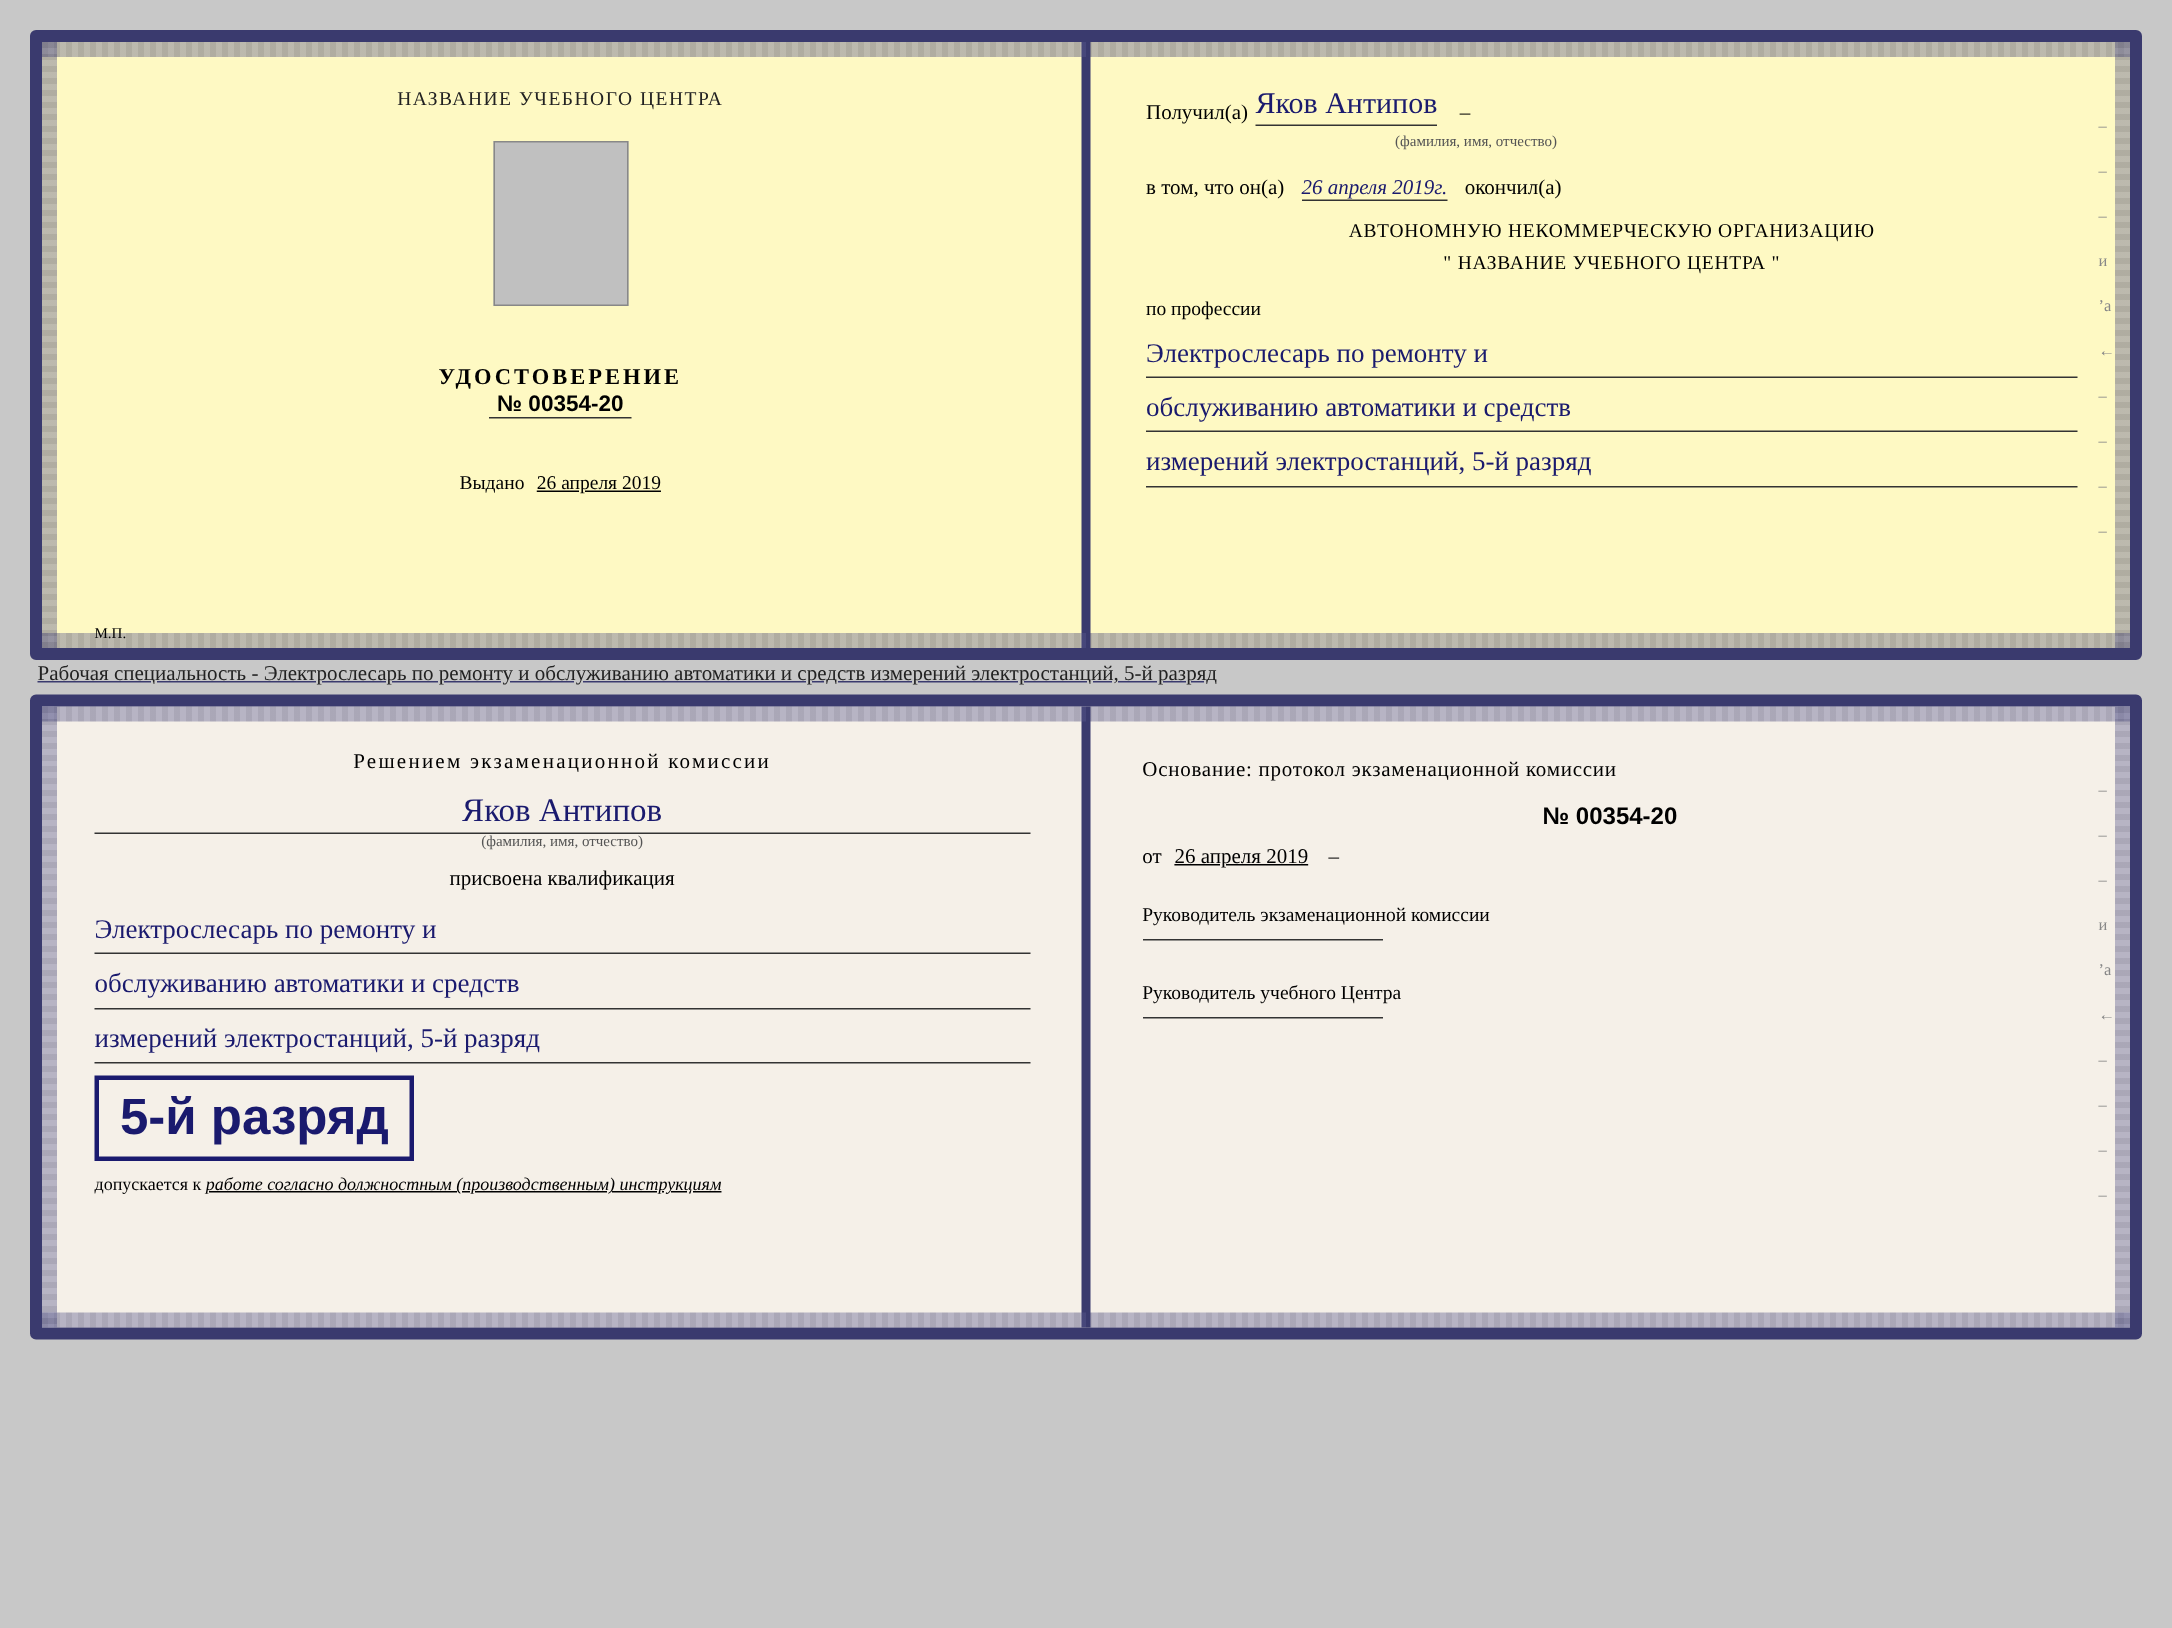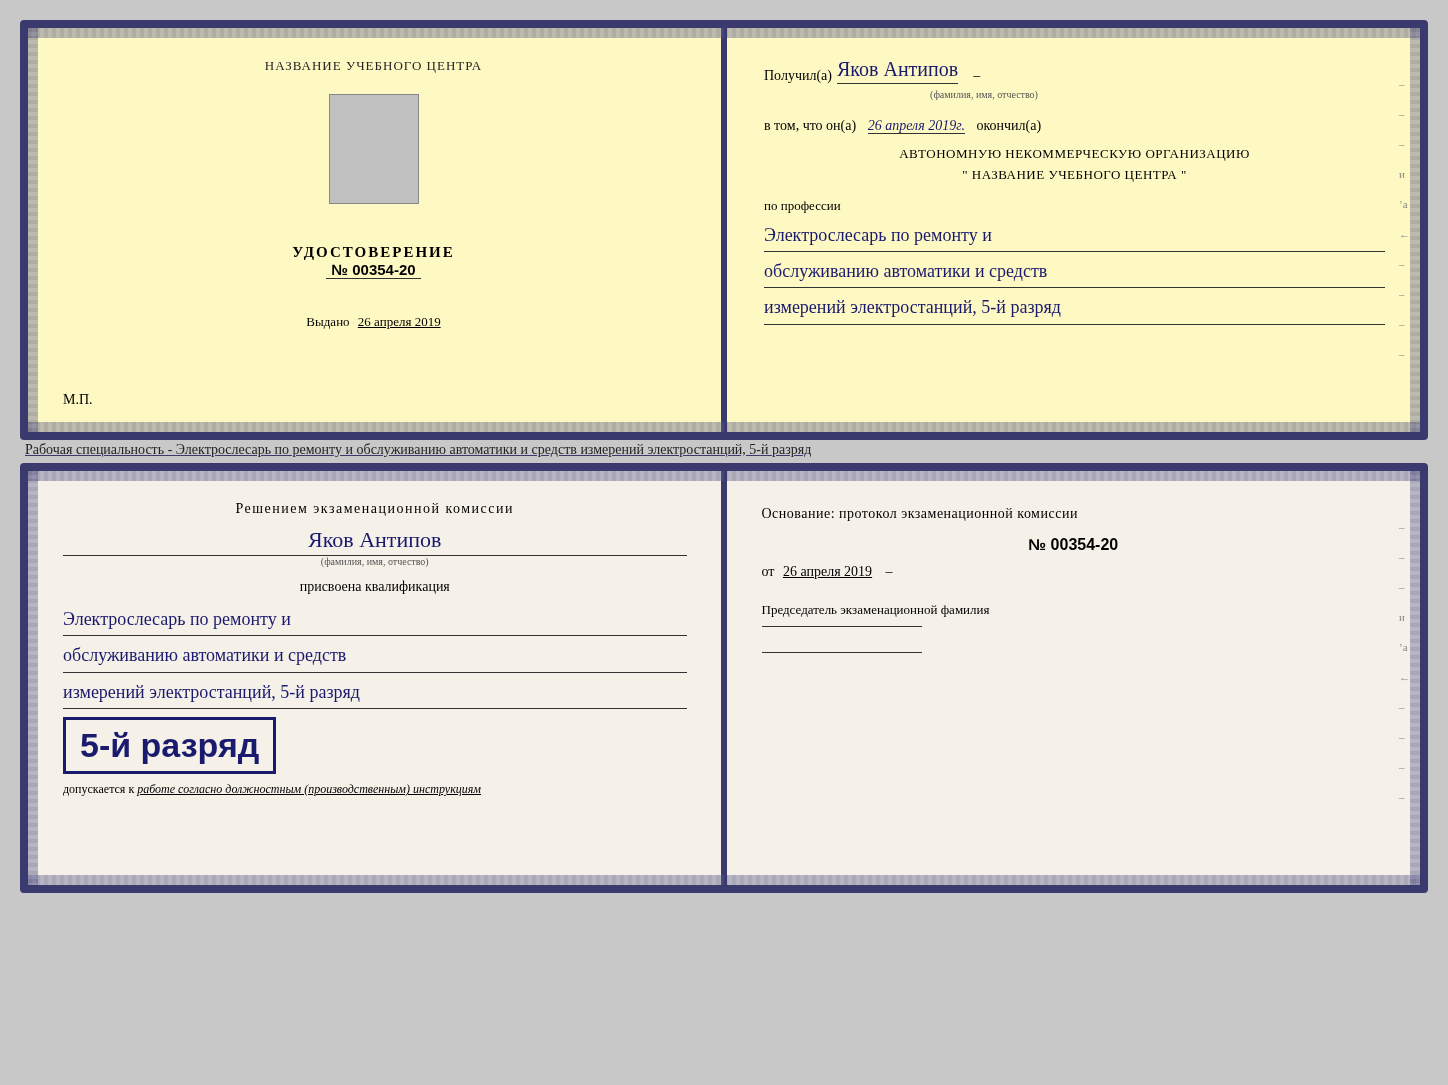--- a/index.html
+++ b/index.html
@@ -94,23 +94,23 @@
       border: 1px solid #888;
       display: inline-block;
     }
 
     .vydano-line {
       font-size: 13px;
       margin-top: 15px;
     }
 
     .mp-line {
-      font-size: 14px;
-      position: absolute;
-      bottom: 24px;
+      font-size: 10px;
+      position: absolute;
+      bottom: 4px;
       left: 35px;
     }
 
     
     .poluchil-line {
       font-size: 14px;
       margin-bottom: 5px;
       display: flex;
       align-items: flex-end;
       gap: 5px;
@@ -454,25 +454,26 @@
 
       <div class="protocol-number">№ 00354-20</div>
 
       <div class="ot-line">
         <span>от</span>
         <span style="text-decoration:underline; margin-left:5px;">26 апреля 2019</span>
         <span style="margin-left:10px;">–</span>
       </div>
 
       <div class="podpis-block">
-        <div>Председатель экзаменационной фамилия</div>
+        <div>Руководитель экзаменационной комиссии</div>
         <span class="podpis-line"></span>
       </div>
 
       <div class="podpis-block" style="margin-top:25px;">
+        <div>Руководитель учебного Центра</div>
         <span class="podpis-line"></span>
       </div>
 
       <div class="side-marks">
         <span>–</span>
         <span>–</span>
         <span>–</span>
         <span>и</span>
         <span>ʼа</span>
         <span>←</span>

